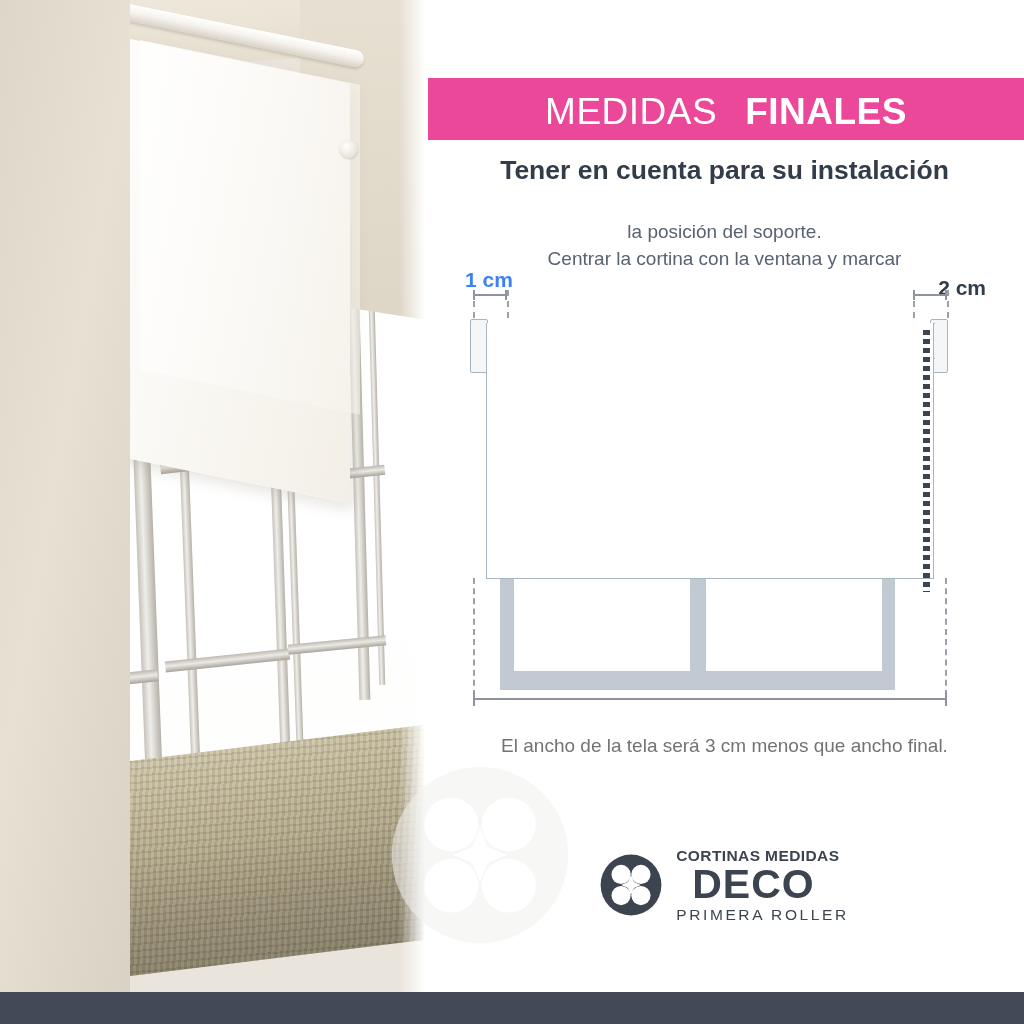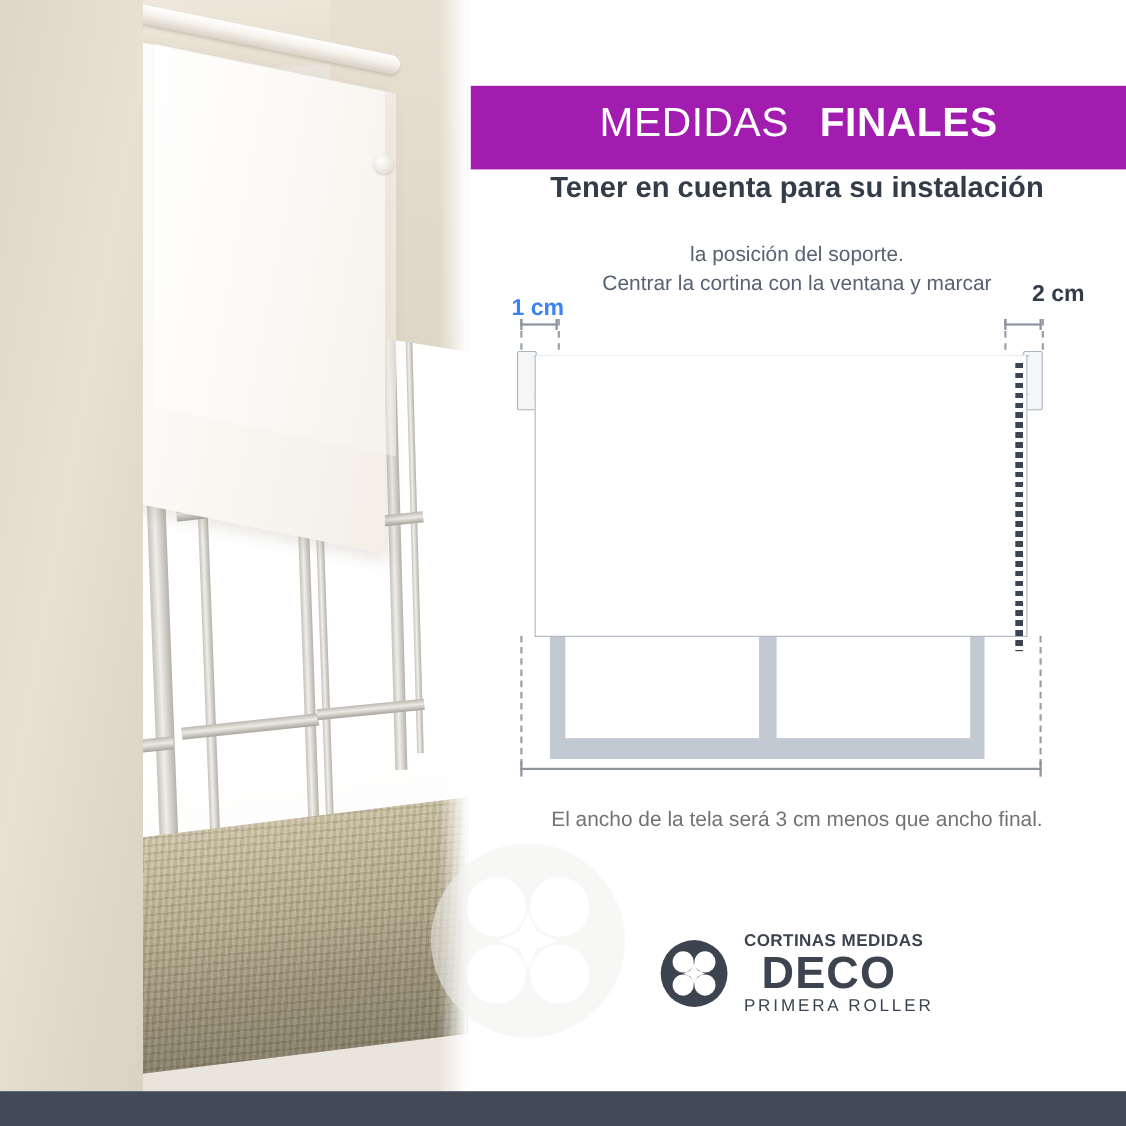--- a/index.html
+++ b/index.html
@@ -84,22 +84,22 @@
 
   
   .panel{position:absolute;left:425px;top:0;width:599px;height:992px;background:#fff;}
 
   .watermark{
     position:absolute;left:-35px;top:765px;width:180px;height:180px;
     opacity:.55;
   }
 
   .hdr-bar{
-    position:absolute;left:3px;top:78px;width:596px;height:76px;
-    background:#a21caf;
+    position:absolute;left:3px;top:78px;width:596px;height:62px;
+    background:#ec4899;
   }
   .hdr-txt{
     position:absolute;left:0;top:0;width:596px;height:68px;
     display:flex;align-items:center;justify-content:center;
     color:#ffffff;font-size:37px;letter-spacing:.5px;white-space:nowrap;
   }
   .hdr-light{font-weight:300;}
   .hdr-bold{font-weight:700;margin-left:28px;}
 
   .subtitle{
@@ -111,21 +111,21 @@
     position:absolute;left:0;top:218px;width:599px;
     text-align:center;font-size:19px;font-weight:400;color:#596273;
     line-height:27px;
   }
 
   .cap-left{
     position:absolute;left:40px;top:268px;width:110px;
     text-align:left;font-size:21px;font-weight:700;color:#3b82f6;
   }
   .cap-right{
-    position:absolute;right:38px;top:256px;width:110px;
+    position:absolute;right:38px;top:276px;width:110px;
     text-align:right;font-size:21px;font-weight:700;color:#333c49;
   }
 
   .footnote{
     position:absolute;left:0;top:735px;width:599px;
     text-align:center;font-size:19px;color:#737373;
   }
 
   
   .diagram{position:absolute;left:0;top:290px;width:599px;height:440px;}

